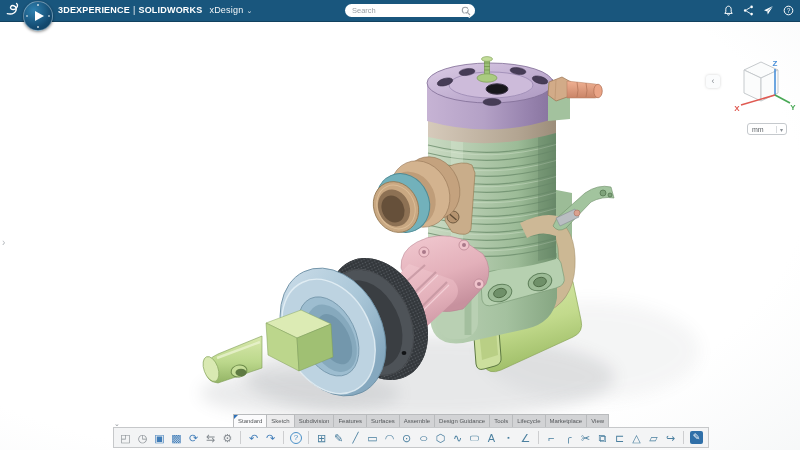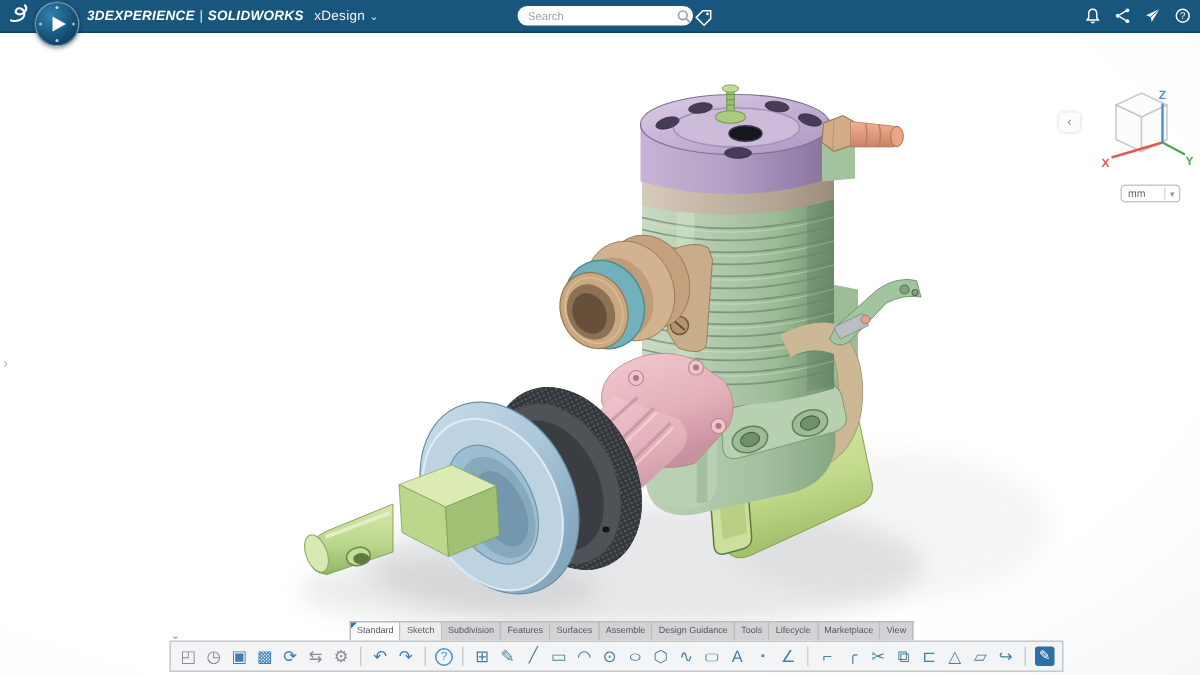--- a/index.html
+++ b/index.html
@@ -16,25 +16,25 @@
     border-bottom:1px solid #11415f;z-index:30;}
   .ds-logo{position:absolute;left:5px;top:2px;width:17px;height:17px;}
   .compass{position:absolute;left:23px;top:1px;width:28px;height:28px;border-radius:50%;z-index:31;
     background:radial-gradient(circle at 35% 30%, #2f81b0, #134a70 65%, #0c3a59 100%);
     border:1px solid rgba(255,255,255,.35);box-shadow:0 1px 3px rgba(0,0,0,.45);cursor:pointer;}
   .compass .play{position:absolute;left:11px;top:8.5px;width:0;height:0;
     border-left:9px solid #fff;border-top:5.5px solid transparent;border-bottom:5.5px solid transparent;}
   .compass .dots{position:absolute;left:13px;top:2px;width:2px;height:2px;border-radius:50%;background:rgba(255,255,255,.75);
     box-shadow:0 22px 0 rgba(255,255,255,.75), -11px 11px 0 rgba(255,255,255,.6), 11px 11px 0 rgba(255,255,255,.6);}
   .brand{position:absolute;left:58px;top:0;height:21px;line-height:21px;color:#fff;font-size:9px;letter-spacing:.2px;white-space:nowrap;}
-  .brand b{font-weight:700;font-style:italic;}
+  .brand b{font-weight:700;}
   .brand .sep{margin:0 3px;font-weight:300;opacity:.9;}
   .brand .module{margin-left:7px;font-weight:400;opacity:.95;cursor:pointer;}
   .brand .chev{font-size:7px;margin-left:3px;opacity:.9;}
-  .search{position:absolute;left:345px;top:4px;width:117px;height:13px;background:#fff;border-radius:7px;
+  .search{position:absolute;left:345px;top:4px;width:130px;height:13px;background:#fff;border-radius:7px;
     display:flex;align-items:center;}
   .search input{flex:1;border:none;outline:none;background:transparent;font-size:7.5px;color:#333;
     padding:0 2px 0 7px;font-family:"Liberation Sans",sans-serif;}
   .search input::placeholder{color:#9aa0a6;}
   .search svg{margin-right:4px;flex:0 0 auto;}
   .tag-wrap{position:absolute;left:463px;top:4.5px;width:12px;height:12px;cursor:pointer;}
   .right-icons{position:absolute;right:6px;top:0;height:21px;display:flex;gap:9px;align-items:center;z-index:31;}
   .right-icons svg{cursor:pointer;}
 
   

